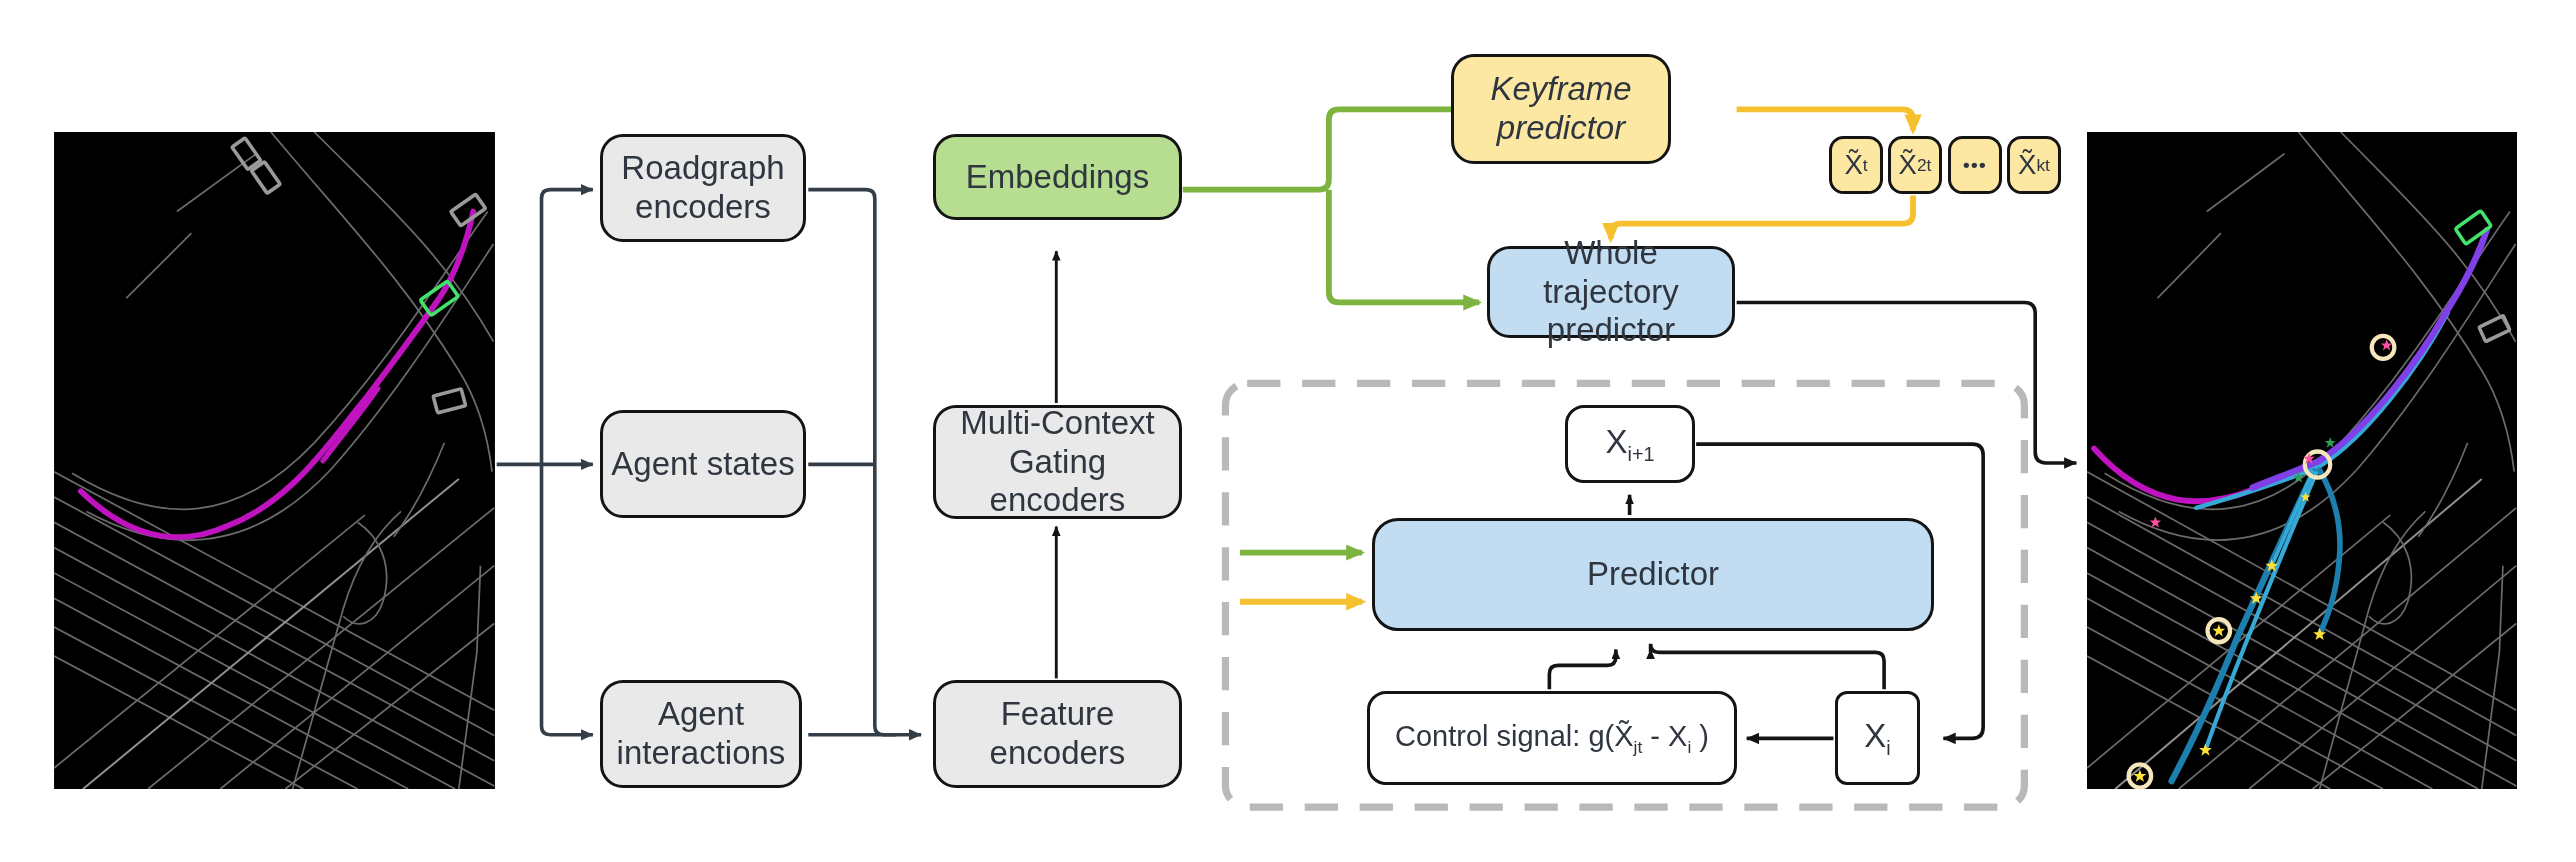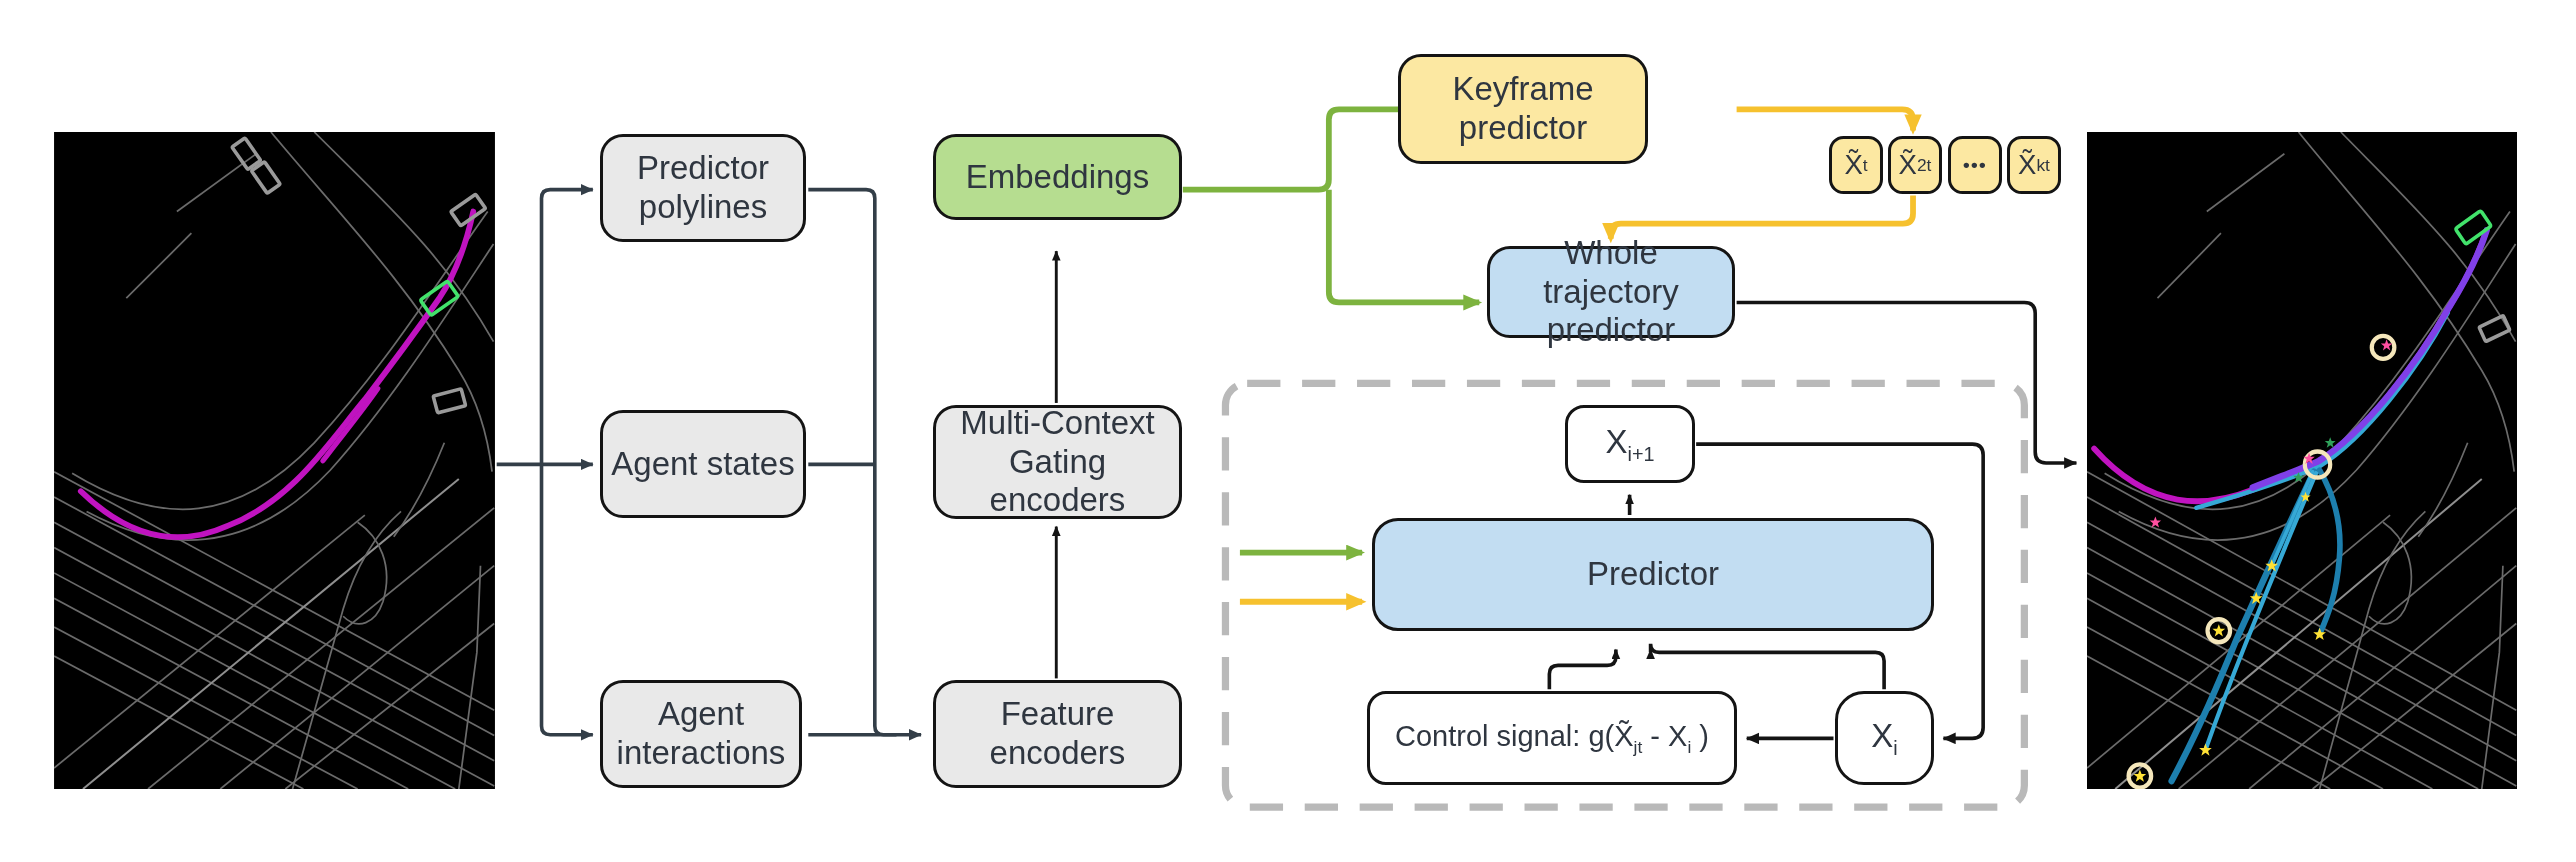--- a/index.html
+++ b/index.html
@@ -202,40 +202,40 @@
 
     <path class="w-black" marker-end="url(#mBlack)" d="M 2402,418 H 2800 Q 2815,418 2815,433 V 625 Q 2815,640 2830,640 H 2872"></path>
     <path class="w-black" marker-end="url(#mThin)" d="M 2254,712 V 684"></path>
     <path class="w-black" marker-end="url(#mBlack)" d="M 2346,614 H 2728 Q 2743,614 2743,629 V 1006 Q 2743,1021 2728,1021 H 2688"></path>
     <path class="w-black" marker-end="url(#mBlack)" d="M 2536,1021 H 2416"></path>
     <path class="w-black" marker-end="url(#mThin)" d="M 2143,953 V 932 Q 2143,920 2155,920 H 2223 Q 2235,920 2235,908 V 898"></path>
     <path class="w-black" marker-end="url(#mThin)" d="M 2606,953 V 914 Q 2606,902 2594,902 H 2295 Q 2283,902 2283,890 V 898 M 2283,902 V 898"></path>
   </svg>
 
   <div class="box" style="left:600px;top:134px;width:206px;height:108px;">
-    <span>Predictor polylines</span>
+    <span>Roadgraph encoders</span>
   </div>
   <div class="box" style="left:600px;top:410px;width:206px;height:108px;">
     <span>Agent states</span>
   </div>
   <div class="box" style="left:600px;top:680px;width:202px;height:108px;">
     <span>Agent interactions</span>
   </div>
 
   <div class="box green" style="left:933px;top:134px;width:249px;height:86px;">
     <span>Embeddings</span>
   </div>
   <div class="box" style="left:933px;top:405px;width:249px;height:114px;">
     <span>Multi-Context Gating encoders</span>
   </div>
   <div class="box" style="left:933px;top:680px;width:249px;height:108px;">
     <span>Feature encoders</span>
   </div>
 
-  <div class="box yellow" style="left:1398px;top:54px;width:250px;height:110px;">
+  <div class="box yellow" style="left:1451px;top:54px;width:220px;height:110px;font-style:italic;">
     <span>Keyframe predictor</span>
   </div>
   <div class="box blue" style="left:1487px;top:246px;width:248px;height:92px;">
     <span>Whole trajectory predictor</span>
   </div>
 
   <div class="token" style="left:1829px;top:136px;">
     <span>X̃</span>
       <sub>t</sub>
   </div>
@@ -254,18 +254,18 @@
 
   <div class="box white" style="left:1565px;top:405px;width:130px;height:78px;border-radius:19px;">
     <span><span>X</span><sub>i+1</sub></span>
   </div>
   <div class="box blue" style="left:1372px;top:518px;width:562px;height:113px;border-radius:26px;">
     <span>Predictor</span>
   </div>
   <div class="box white" style="left:1367px;top:691px;width:370px;height:94px;border-radius:19px;font-size:29px;">
     <span><span>Control signal: g(</span><span>X̃</span><sub>jt</sub><span> - </span><span>X</span><sub>i</sub><span> )</span></span>
   </div>
-  <div class="box white" style="left:1835px;top:691px;width:99px;height:94px;border-radius:29px;">
+  <div class="box white" style="left:1835px;top:691px;width:85px;height:94px;border-radius:12px;">
     <span><span>X</span><sub>i</sub></span>
   </div>
 
 </div>
 
 
 </body></html>

